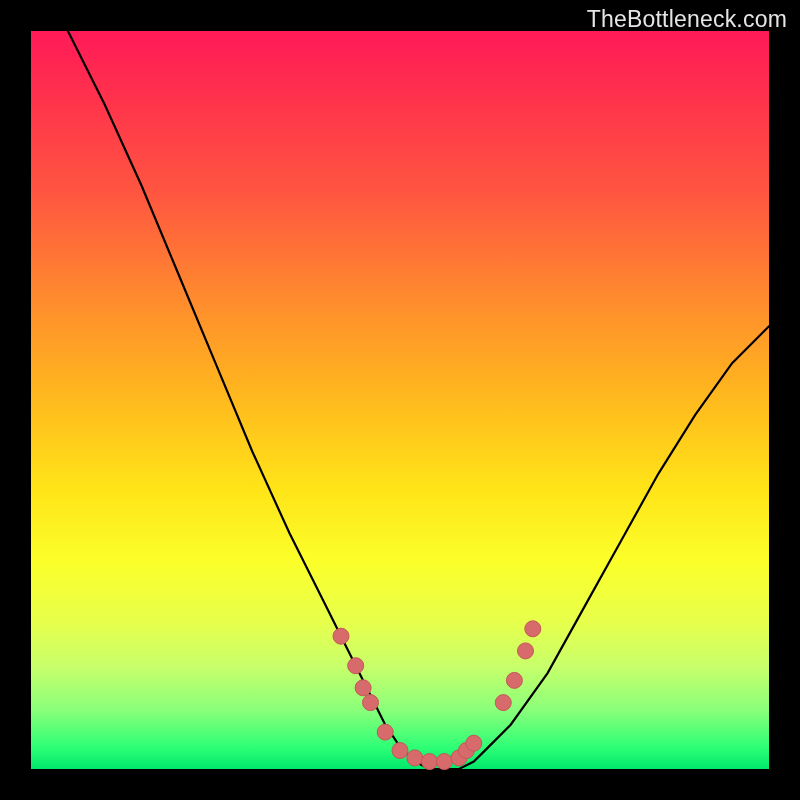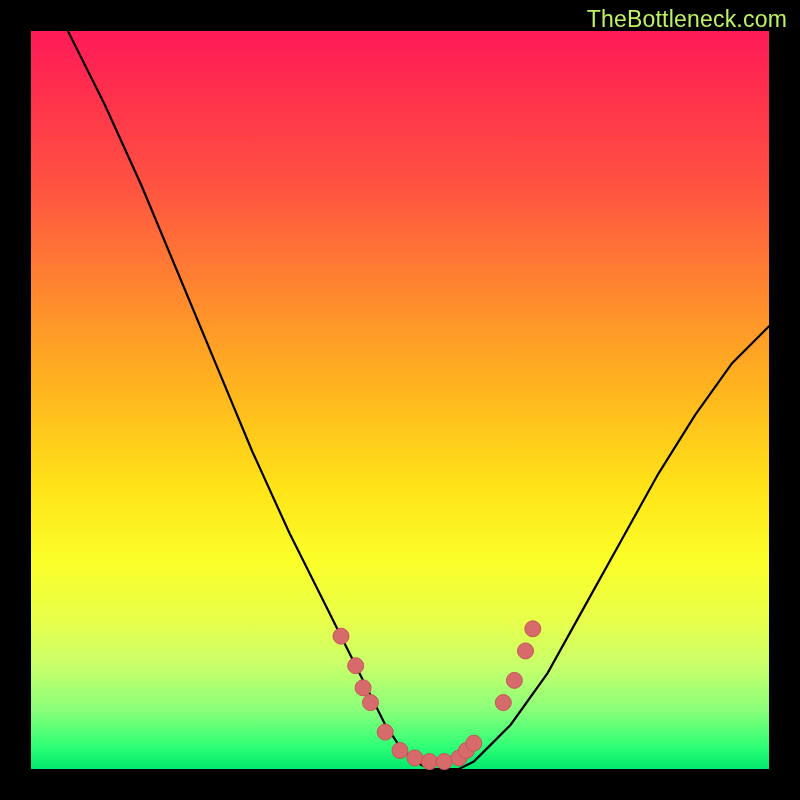--- a/index.html
+++ b/index.html
@@ -45,21 +45,21 @@
     left: 0;
     top: 0;
     width: 738px;
     height: 738px;
     overflow: visible;
   }
   .watermark {
     position: absolute;
     top: 6px;
     right: 13px;
-    color: #bef264;
+    color: #e5e5e5;
     font-size: 23px;
     font-weight: 500;
     letter-spacing: 0.2px;
     pointer-events: none;
   }
 </style>
 </head>
 <body>
 
 <div class="frame">

